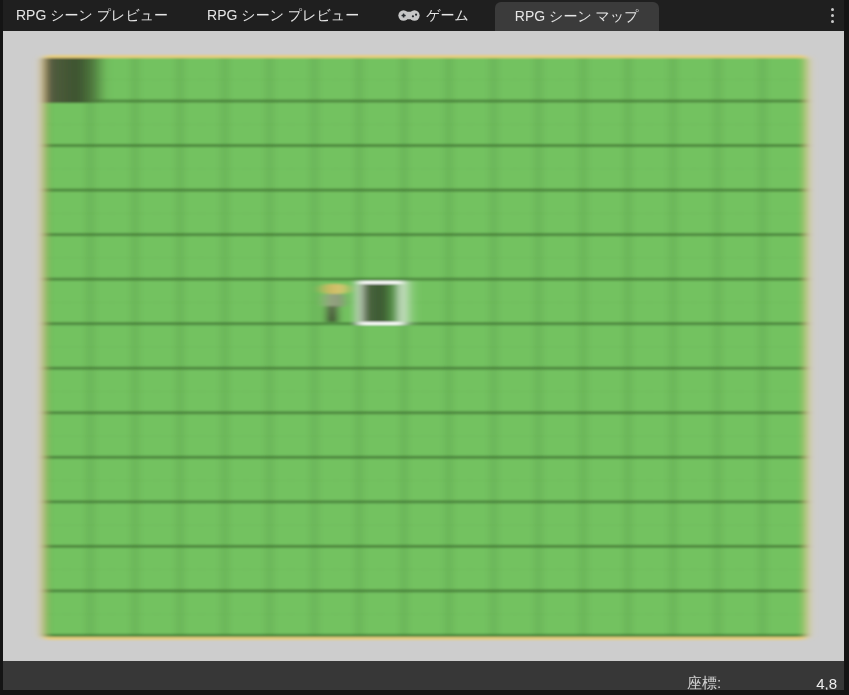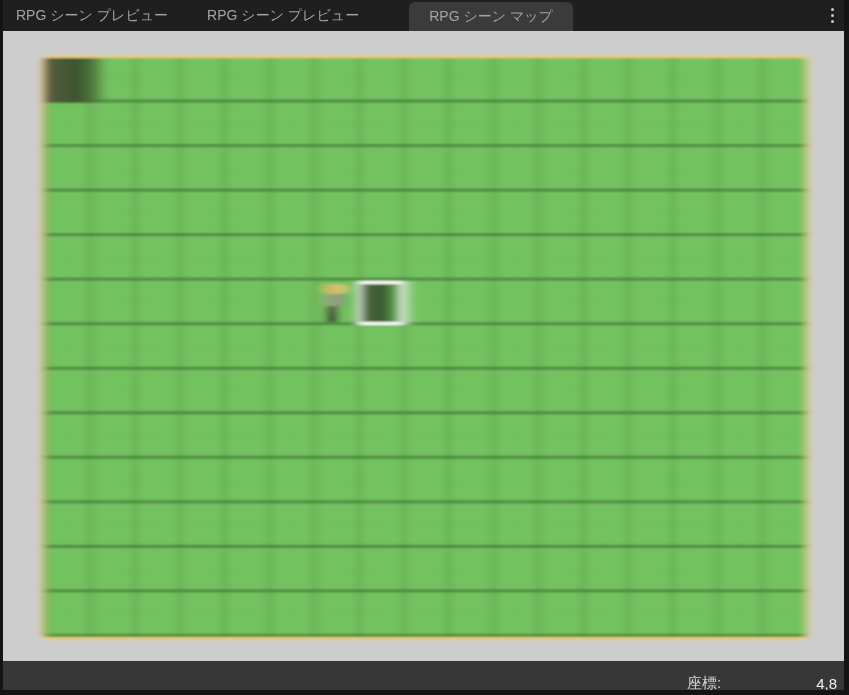--- a/index.html
+++ b/index.html
@@ -30,32 +30,31 @@
     display: flex;
     align-items: stretch;
     padding-left: 3px;
   }
   .tab {
     display: flex;
     align-items: center;
     gap: 6px;
     padding: 0 13px;
     margin-right: 13px;
-    color: #a3a3a3;
+    color: #e5e5e5;
     font-size: 14px;
     white-space: nowrap;
     cursor: pointer;
     justify-content: center;
   }
   .tab.active {
     background: #3b3b3b;
     border-radius: 6px 6px 0 0;
     margin-top: 2px;
     padding: 0 20px;
-    margin-left: 24px;
   }
   .tab-bar .spacer { flex: 1; }
   .kebab {
     width: 34px;
     display: flex;
     flex-direction: column;
     align-items: center;
     justify-content: center;
     gap: 3px;
     cursor: pointer;
@@ -177,20 +176,34 @@
 
 <div class="window">
 
   <div class="tab-bar">
     <div class="tab">
       <span>RPG シーン プレビュー</span>
     </div>
     <div class="tab">
       <span>RPG シーン プレビュー</span>
     </div>
+    <div class="tab">
+      <span>
+        <svg class="gamepad-svg" width="22" height="13" viewBox="0 0 24 14">
+          <rect x="1" y="3" width="22" height="8" rx="4" fill="#c6c6c6"></rect>
+          <circle cx="6" cy="7" r="5.6" fill="#c6c6c6"></circle>
+          <circle cx="18" cy="7" r="5.6" fill="#c6c6c6"></circle>
+          <rect x="3.8" y="6.1" width="4.6" height="1.8" rx="0.6" fill="#23272b"></rect>
+          <rect x="5.2" y="4.7" width="1.8" height="4.6" rx="0.6" fill="#23272b"></rect>
+          <circle cx="16.3" cy="7.9" r="1.2" fill="#23272b"></circle>
+          <circle cx="19.7" cy="6.1" r="1.2" fill="#23272b"></circle>
+        </svg>
+      </span>
+      <span>ゲーム</span>
+    </div>
     <div class="tab active">
       <span>RPG シーン マップ</span>
     </div>
     <div class="spacer"></div>
     <div class="kebab">
       <i></i>
         <i></i>
         <i></i>
     </div>
   </div>

